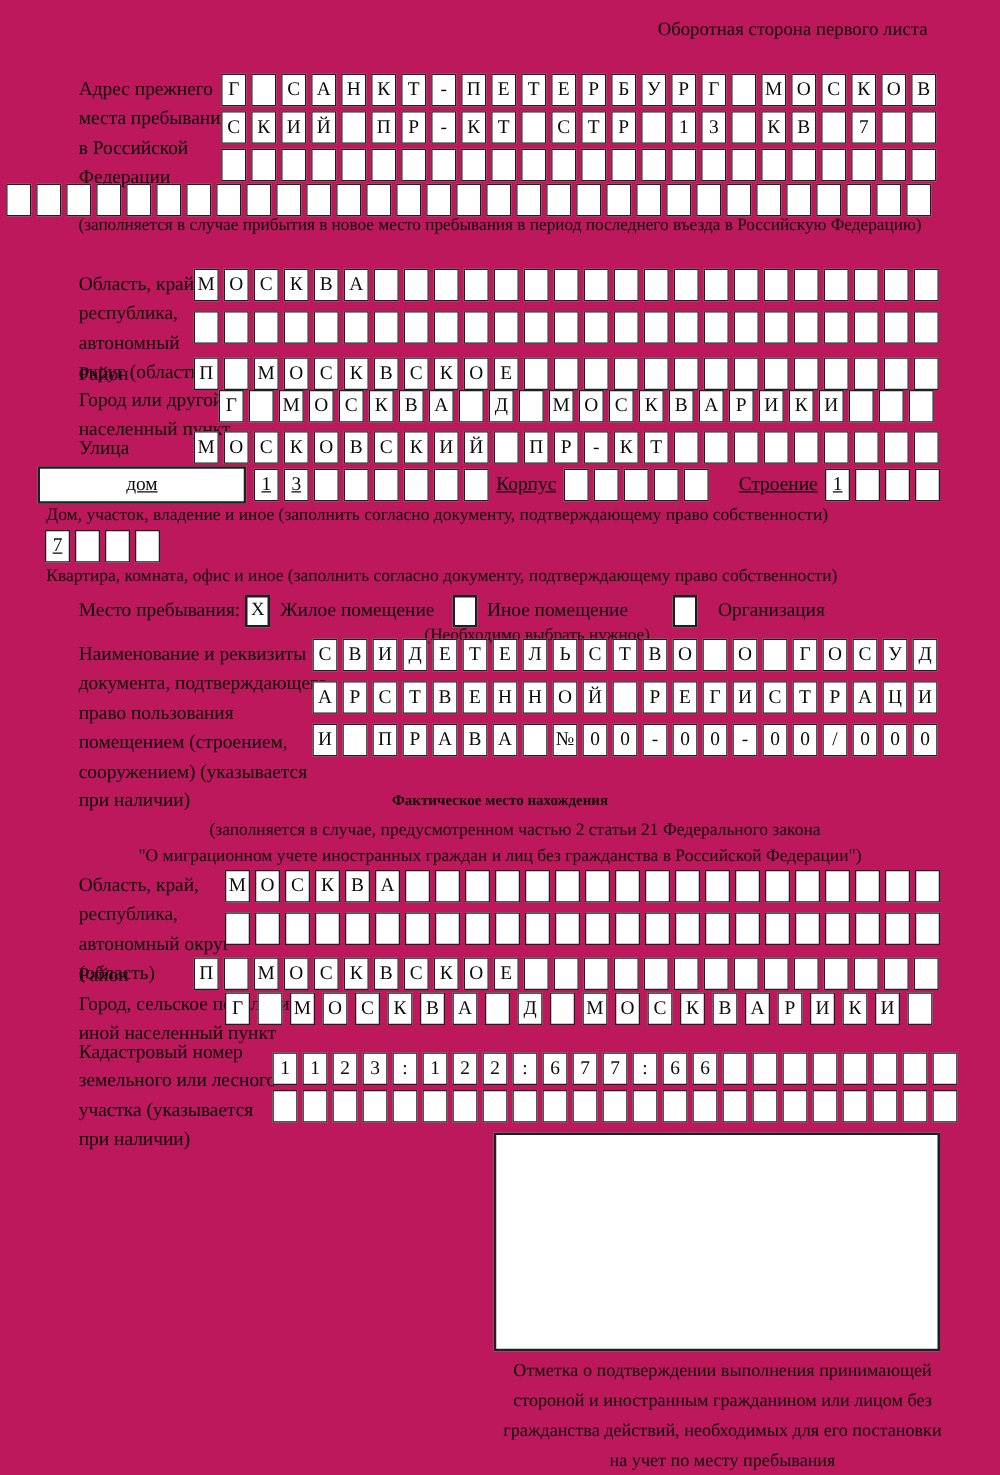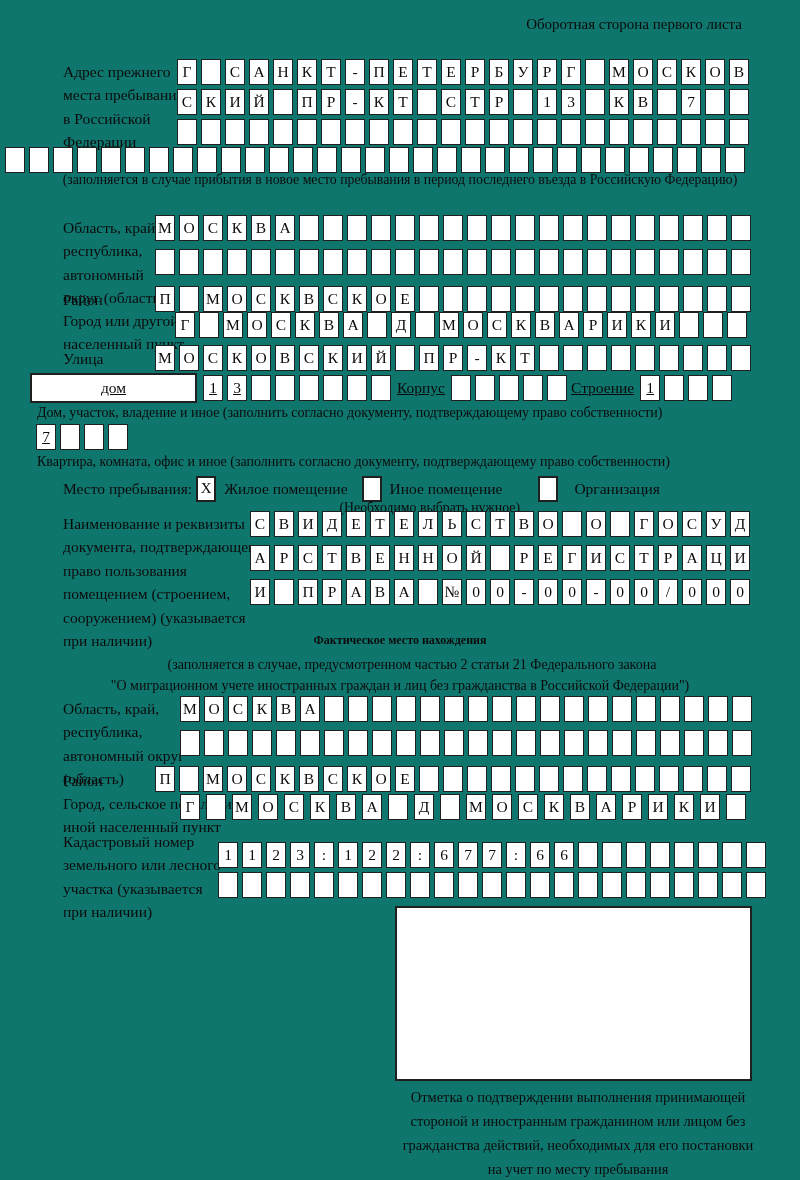--- a/index.html
+++ b/index.html
@@ -2,21 +2,21 @@
 <html><head>
 <meta charset="utf-8">
 <style>
   * { box-sizing: border-box; margin: 0; padding: 0; }
   html, body { background: #ffffff; }
   body {
     width: 800px; height: 1180px;
     font-family: "Liberation Serif", "DejaVu Serif", serif;
     color: #0b0b0b;
   }
-  .page { position: relative; width: 800px; height: 1180px; overflow: hidden; background: #0f766e; }
+  .page { position: relative; width: 800px; height: 1180px; overflow: hidden; background: #be185d; }
   .abs { position: absolute; }
 
   .lbl { font-size: 15.5px; line-height: 23.4px; white-space: pre-line; }
   .cap { font-size: 13.8px; }
   .cap14 { font-size: 14px; }
   .ttl { font-weight: bold; font-size: 16px; text-align: center; width: 800px; left: 0; }
 
   .grid { display: flex; gap: 4px; }
   .grid.g6 { gap: 6px; }
   .cell {
@@ -54,21 +54,21 @@
   .g-obl2     { left: 155px; top: 249px; }
   .lbl-raion  { top: 288px; }
   .g-raion    { left: 155px; top: 286px; }
   .lbl-gorod  { top: 309px; }
   .g-gorod    { left: 175px; top: 312px; }
   .lbl-ul     { top: 347px; }
   .g-ul       { left: 155px; top: 345px; }
   .row-dom    { left: 30px; top: 373px; }
   .dom-box    { width: 167px; }
   .kv-box     { width: 205px; }
-  .ml6 { margin-left: 6px; } .ml8 { margin-left: 4px; }
+  .ml6 { margin-left: 6px; } .ml8 { margin-left: 24px; }
   .cap-dom    { left: 37px; top: 405px; }
   .row-kv     { left: 30px; top: 422px; }
   .cap-kv     { left: 37px; top: 454px; }
   .row-stay   { left: 63px; top: 475px; display: flex; align-items: center; height: 27px; }
   .ms4  { margin-left: 4px; }  .ms8  { margin-left: 8px; }
   .ms14 { margin-left: 14px; } .ms16 { margin-left: 16px; } .ms36 { margin-left: 36px; }
   .note-stay  { left: 160px; top: 500px; width: 360px; text-align: right; }
   .lbl-doc    { top: 512px; }
   .g-doc1     { left: 250px; top: 511px; }
   .g-doc2     { left: 250px; top: 545px; }

